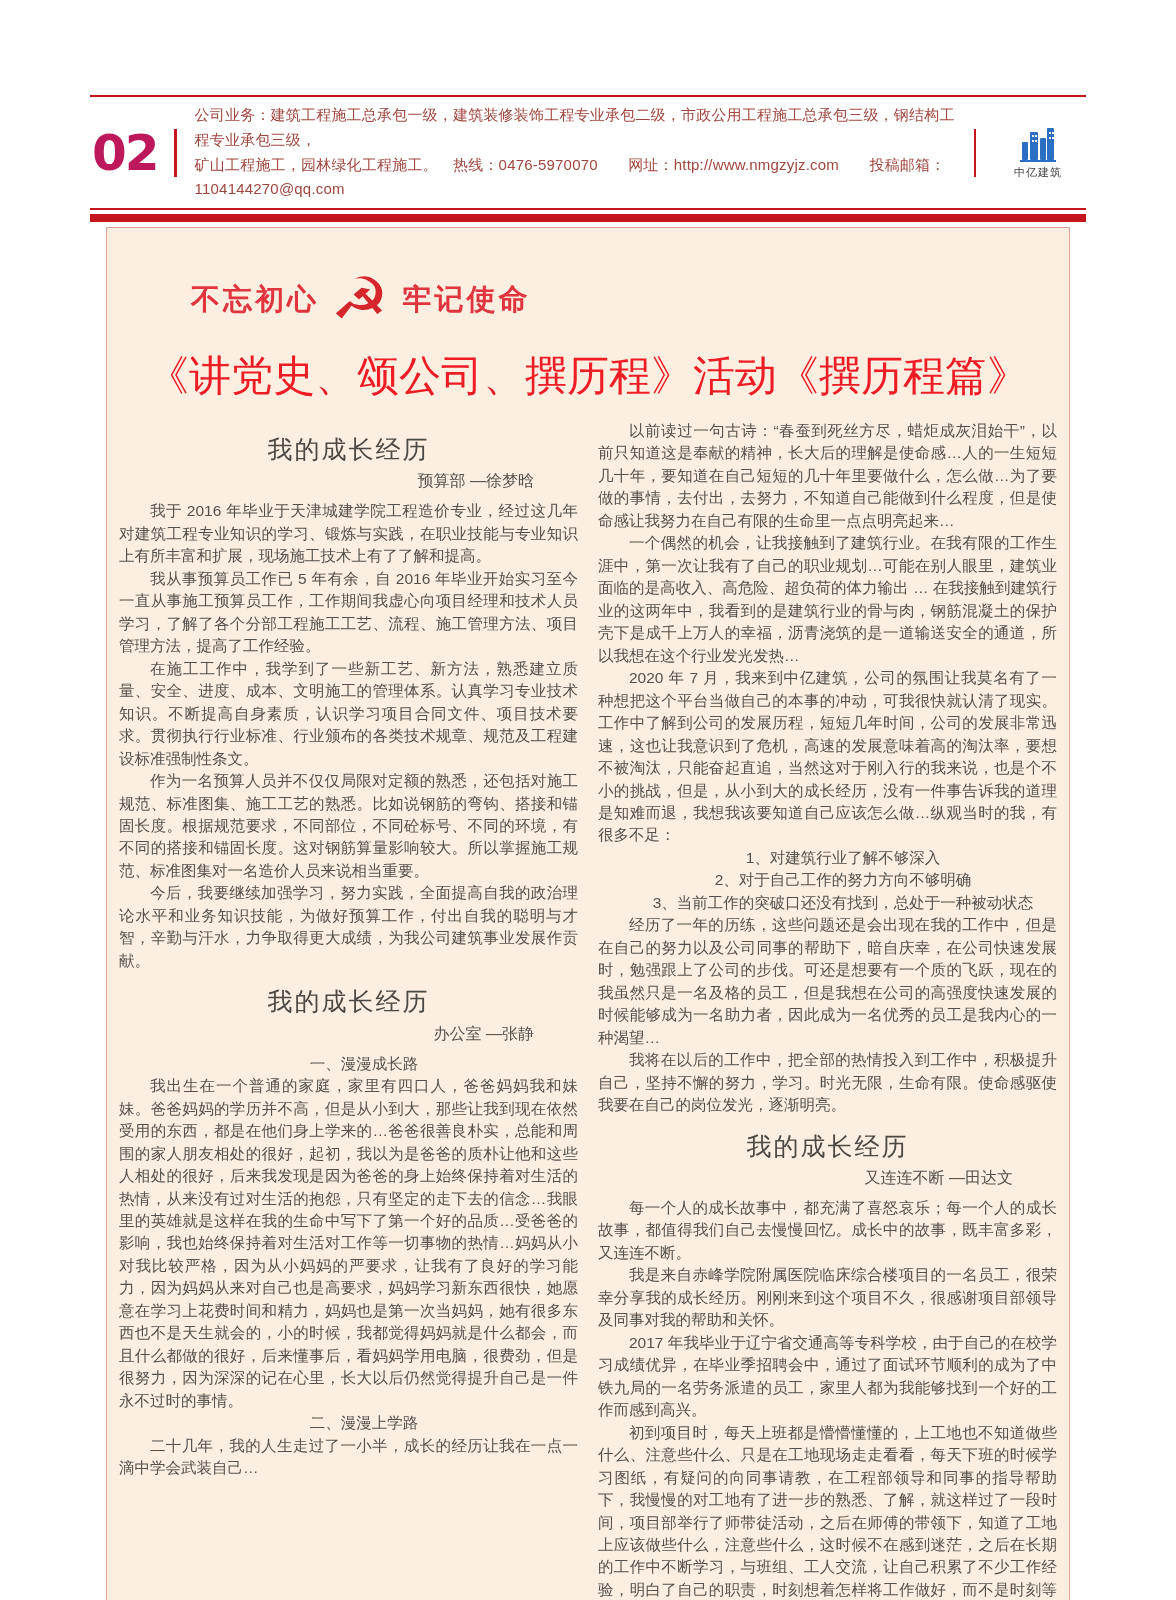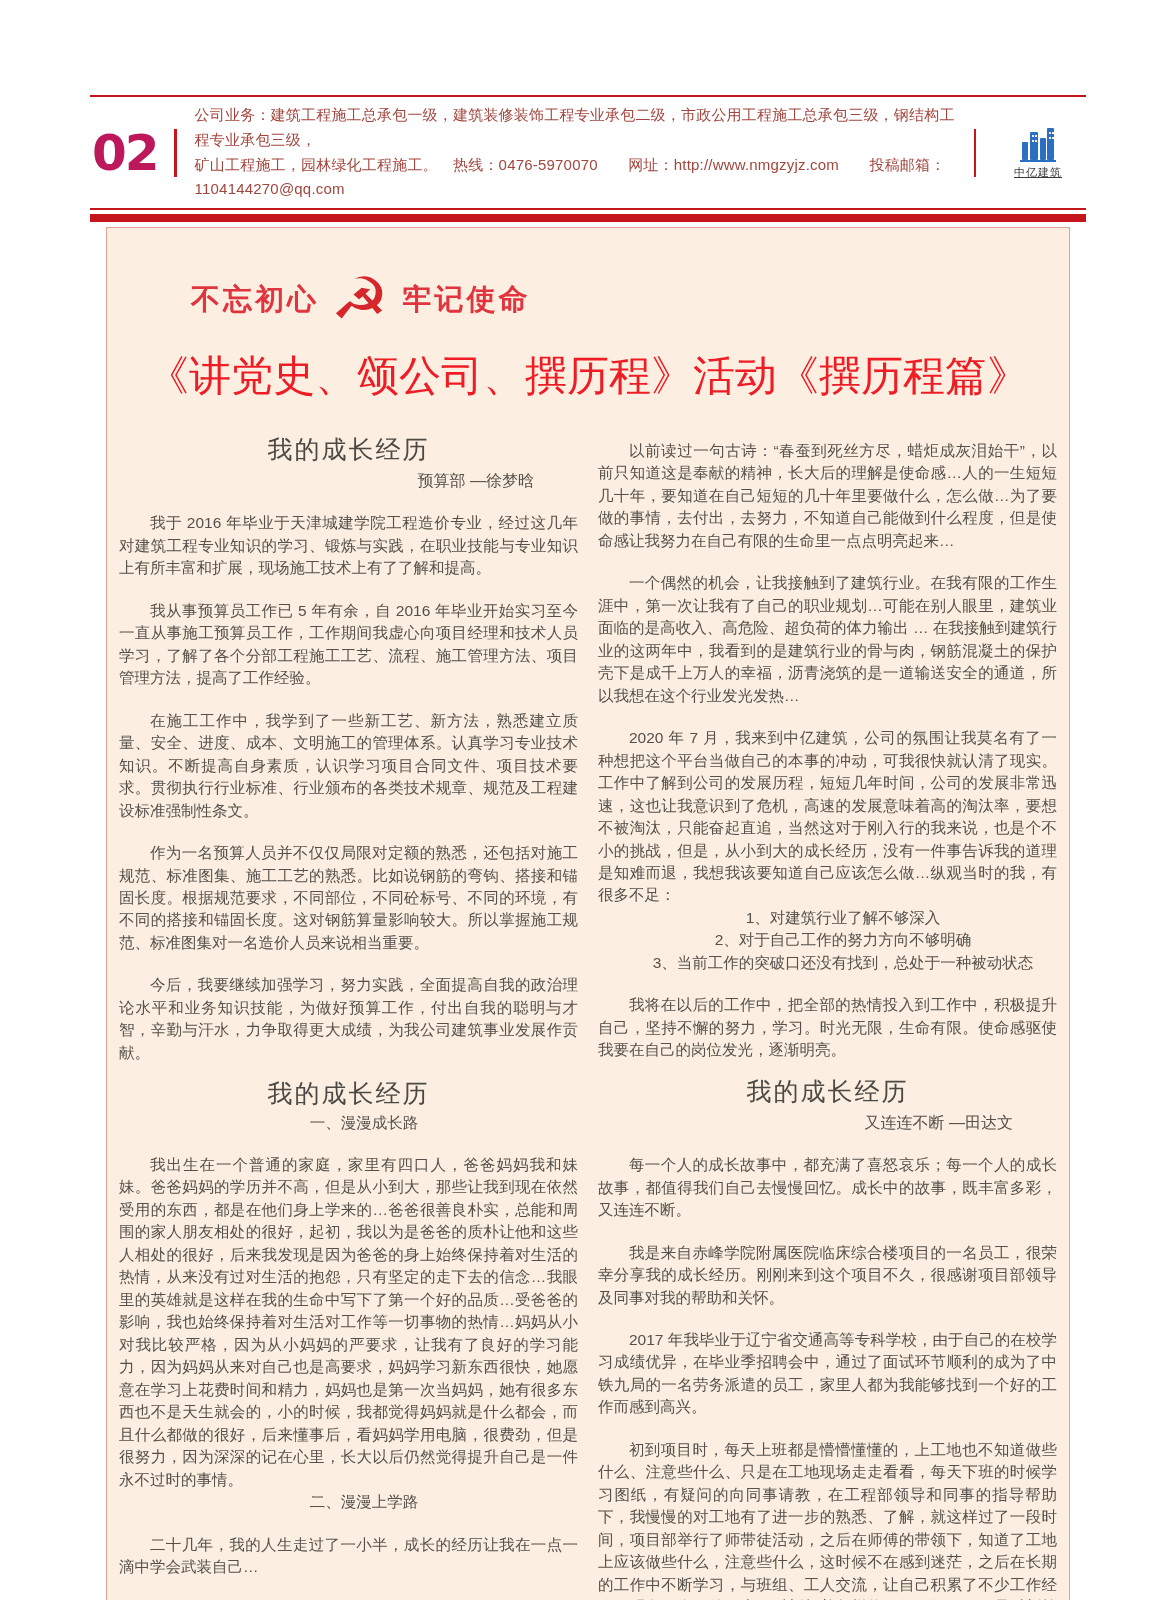--- a/index.html
+++ b/index.html
@@ -23,21 +23,21 @@
   }
   .v-rule{width:3px;height:48px;background:#c4161c;margin-right:18px;}
   .v-rule2{width:2px;height:48px;background:#c4161c;margin:0 14px 0 14px;}
   .biz{
     flex:1;
     color:#a1463e;font-size:15px;line-height:1.65;
     letter-spacing:0.2px;
   }
   .logo-box{width:96px;text-align:center;}
   .logo-box svg{display:block;margin:0 auto;}
-  .logo-name{font-size:11px;color:#3a3a3a;letter-spacing:1px;margin-top:1px;text-decoration:underline;}
+  .logo-name{font-size:11px;color:#3a3a3a;letter-spacing:1px;margin-top:1px;}
   .rule-thin{height:2px;background:#c4161c;margin:0 90px;}
   .rule-thick{height:8px;background:#c4161c;margin:4px 90px 0 90px;}
   
   .panel{
     margin:5px auto 0 auto;width:964px;
     background:#fcefe1;
     border:1px solid #e3a097;
     box-sizing:border-box;
     padding:28px 12px 30px 12px;
     min-height:1335px;
@@ -66,21 +66,21 @@
   .col{flex:1;min-width:0;}
   .blk{font-size:15.5px;line-height:1.45;text-align:center;}
   .blk.title{
     font-size:25px;line-height:1.25;color:#4c4843;font-weight:500;
     text-align:center;letter-spacing:2px;margin:14px 0 2px 0;
   }
   .blk.byline{
     text-align:right;padding-right:44px;font-size:16px;color:#55504b;
     margin:4px 0 8px 0;
   }
-  .blk.para{text-indent:2em;text-align:justify;margin-top:20px;}
+  .blk.para{text-indent:2em;text-align:justify;}
   .blk.subhead{text-indent:2em;}
   .blk.list{text-indent:2em;}
 </style>
 </head>
 <body>
 
 <div class="masthead">
   <div class="page-num">02</div>
   <div class="v-rule"></div>
   <div class="biz">
@@ -127,32 +127,34 @@
   <div class="cols">
     <div class="col">
         <div class="blk title">我的成长经历</div>
         <div class="blk byline">预算部 —徐梦晗</div>
         <div class="blk para">我于 2016 年毕业于天津城建学院工程造价专业，经过这几年对建筑工程专业知识的学习、锻炼与实践，在职业技能与专业知识上有所丰富和扩展，现场施工技术上有了了解和提高。</div>
         <div class="blk para">我从事预算员工作已 5 年有余，自 2016 年毕业开始实习至今一直从事施工预算员工作，工作期间我虚心向项目经理和技术人员学习，了解了各个分部工程施工工艺、流程、施工管理方法、项目管理方法，提高了工作经验。</div>
         <div class="blk para">在施工工作中，我学到了一些新工艺、新方法，熟悉建立质量、安全、进度、成本、文明施工的管理体系。认真学习专业技术知识。不断提高自身素质，认识学习项目合同文件、项目技术要求。贯彻执行行业标准、行业颁布的各类技术规章、规范及工程建设标准强制性条文。</div>
         <div class="blk para">作为一名预算人员并不仅仅局限对定额的熟悉，还包括对施工规范、标准图集、施工工艺的熟悉。比如说钢筋的弯钩、搭接和锚固长度。根据规范要求，不同部位，不同砼标号、不同的环境，有不同的搭接和锚固长度。这对钢筋算量影响较大。所以掌握施工规范、标准图集对一名造价人员来说相当重要。</div>
         <div class="blk para">今后，我要继续加强学习，努力实践，全面提高自我的政治理论水平和业务知识技能，为做好预算工作，付出自我的聪明与才智，辛勤与汗水，力争取得更大成绩，为我公司建筑事业发展作贡献。</div>
         <div class="blk title">我的成长经历</div>
+        <div class="blk byline">办公室 —张静</div>
         <div class="blk subhead">一、漫漫成长路</div>
         <div class="blk para">我出生在一个普通的家庭，家里有四口人，爸爸妈妈我和妹妹。爸爸妈妈的学历并不高，但是从小到大，那些让我到现在依然受用的东西，都是在他们身上学来的…爸爸很善良朴实，总能和周围的家人朋友相处的很好，起初，我以为是爸爸的质朴让他和这些人相处的很好，后来我发现是因为爸爸的身上始终保持着对生活的热情，从来没有过对生活的抱怨，只有坚定的走下去的信念…我眼里的英雄就是这样在我的生命中写下了第一个好的品质…受爸爸的影响，我也始终保持着对生活对工作等一切事物的热情…妈妈从小对我比较严格，因为从小妈妈的严要求，让我有了良好的学习能力，因为妈妈从来对自己也是高要求，妈妈学习新东西很快，她愿意在学习上花费时间和精力，妈妈也是第一次当妈妈，她有很多东西也不是天生就会的，小的时候，我都觉得妈妈就是什么都会，而且什么都做的很好，后来懂事后，看妈妈学用电脑，很费劲，但是很努力，因为深深的记在心里，长大以后仍然觉得提升自己是一件永不过时的事情。</div>
         <div class="blk subhead">二、漫漫上学路</div>
         <div class="blk para">二十几年，我的人生走过了一小半，成长的经历让我在一点一滴中学会武装自己…</div>
       </div>
     <div class="col">
         <div class="blk para">以前读过一句古诗：“春蚕到死丝方尽，蜡炬成灰泪始干”，以前只知道这是奉献的精神，长大后的理解是使命感…人的一生短短几十年，要知道在自己短短的几十年里要做什么，怎么做…为了要做的事情，去付出，去努力，不知道自己能做到什么程度，但是使命感让我努力在自己有限的生命里一点点明亮起来…</div>
         <div class="blk para">一个偶然的机会，让我接触到了建筑行业。在我有限的工作生涯中，第一次让我有了自己的职业规划…可能在别人眼里，建筑业面临的是高收入、高危险、超负荷的体力输出 … 在我接触到建筑行业的这两年中，我看到的是建筑行业的骨与肉，钢筋混凝土的保护壳下是成千上万人的幸福，沥青浇筑的是一道输送安全的通道，所以我想在这个行业发光发热…</div>
         <div class="blk para">2020 年 7 月，我来到中亿建筑，公司的氛围让我莫名有了一种想把这个平台当做自己的本事的冲动，可我很快就认清了现实。工作中了解到公司的发展历程，短短几年时间，公司的发展非常迅速，这也让我意识到了危机，高速的发展意味着高的淘汰率，要想不被淘汰，只能奋起直追，当然这对于刚入行的我来说，也是个不小的挑战，但是，从小到大的成长经历，没有一件事告诉我的道理是知难而退，我想我该要知道自己应该怎么做…纵观当时的我，有很多不足：</div>
         <div class="blk list">1、对建筑行业了解不够深入</div>
         <div class="blk list">2、对于自己工作的努力方向不够明确</div>
         <div class="blk list">3、当前工作的突破口还没有找到，总处于一种被动状态</div>
+        <div class="blk para">经历了一年的历练，这些问题还是会出现在我的工作中，但是在自己的努力以及公司同事的帮助下，暗自庆幸，在公司快速发展时，勉强跟上了公司的步伐。可还是想要有一个质的飞跃，现在的我虽然只是一名及格的员工，但是我想在公司的高强度快速发展的时候能够成为一名助力者，因此成为一名优秀的员工是我内心的一种渴望…</div>
         <div class="blk para">我将在以后的工作中，把全部的热情投入到工作中，积极提升自己，坚持不懈的努力，学习。时光无限，生命有限。使命感驱使我要在自己的岗位发光，逐渐明亮。</div>
         <div class="blk title">我的成长经历</div>
         <div class="blk byline">又连连不断 —田达文</div>
         <div class="blk para">每一个人的成长故事中，都充满了喜怒哀乐；每一个人的成长故事，都值得我们自己去慢慢回忆。成长中的故事，既丰富多彩，又连连不断。</div>
         <div class="blk para">我是来自赤峰学院附属医院临床综合楼项目的一名员工，很荣幸分享我的成长经历。刚刚来到这个项目不久，很感谢项目部领导及同事对我的帮助和关怀。</div>
         <div class="blk para">2017 年我毕业于辽宁省交通高等专科学校，由于自己的在校学习成绩优异，在毕业季招聘会中，通过了面试环节顺利的成为了中铁九局的一名劳务派遣的员工，家里人都为我能够找到一个好的工作而感到高兴。</div>
         <div class="blk para">初到项目时，每天上班都是懵懵懂懂的，上工地也不知道做些什么、注意些什么、只是在工地现场走走看看，每天下班的时候学习图纸，有疑问的向同事请教，在工程部领导和同事的指导帮助下，我慢慢的对工地有了进一步的熟悉、了解，就这样过了一段时间，项目部举行了师带徒活动，之后在师傅的带领下，知道了工地上应该做些什么，注意些什么，这时候不在感到迷茫，之后在长期的工作中不断学习，与班组、工人交流，让自己积累了不少工作经验，明白了自己的职责，时刻想着怎样将工作做好，而不是时刻等待领导安排你怎么做，因为我明白，只有这样工作才能使自己成长的更快。</div>
       </div>
   </div>
 

